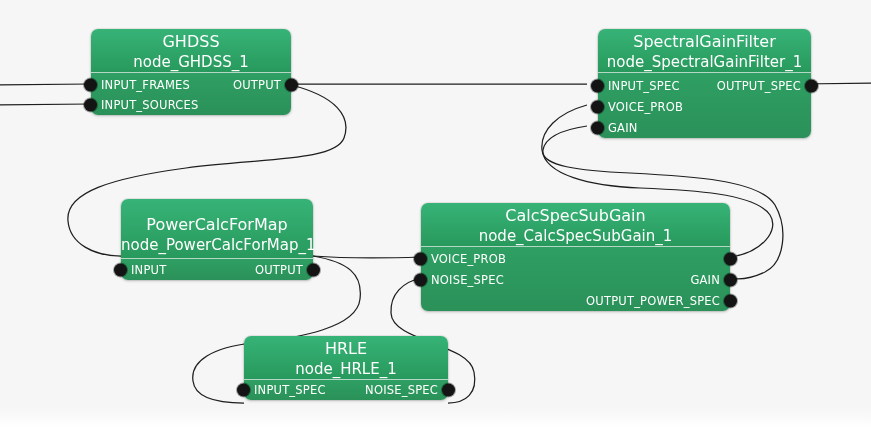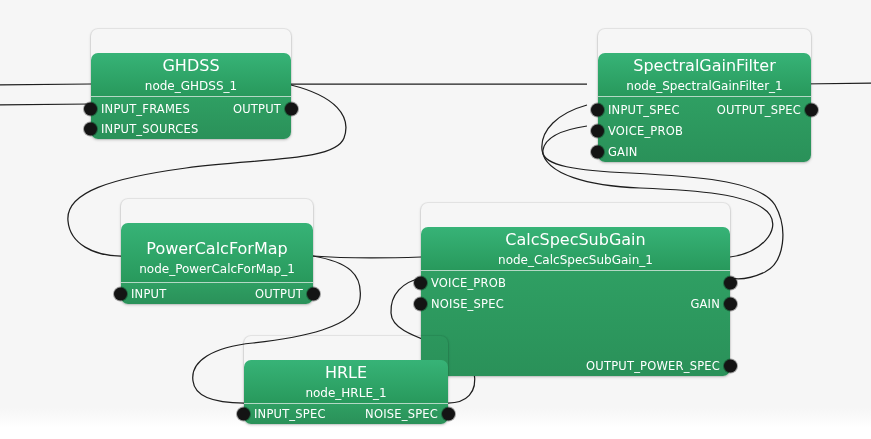--- a/index.html
+++ b/index.html
@@ -18,34 +18,33 @@
   #wires path{fill:none;stroke:var(--wire);stroke-width:1.25;}
   .node{
     position:absolute;z-index:2;border-radius:7px;
     box-shadow:0 1px 3px rgba(0,0,0,.22), 0 0 0 1px rgba(0,0,0,.05);
     color:var(--txt);
   }
   .hdr{
     border-radius:7px 7px 0 0;text-align:center;
     background:linear-gradient(180deg,var(--hdr-top),var(--hdr-bot));
     padding-top:2px;
-    margin-top:24px;
   }
   .title{font-size:16px;line-height:22px;white-space:nowrap;}
-  .sub{font-size:12px;line-height:18px;white-space:nowrap;}
+  .sub{font-size:15px;line-height:18px;white-space:nowrap;}
   .ports{
     border-radius:0 0 7px 7px;
     background:linear-gradient(180deg,var(--body-top),var(--body-bot));
     border-top:1px solid rgba(255,255,255,.65);
   }
   .row{
     position:relative;display:flex;justify-content:space-between;
     align-items:center;padding:0 10px;
   }
-  .row.only-out{justify-content:flex-end;margin-top:41px;}
+  .row.only-out{justify-content:flex-end;}
   .plabel{font-size:11.5px;letter-spacing:.2px;white-space:nowrap;}
   .dot{
     position:absolute;width:13px;height:13px;border-radius:50%;
     background:var(--dot);top:50%;transform:translateY(-50%);
     box-shadow:0 0 0 1px rgba(0,0,0,.35);z-index:3;
   }
   .dot.in{left:-7px;}
   .dot.out{right:-7px;}
 </style>
 </head>

